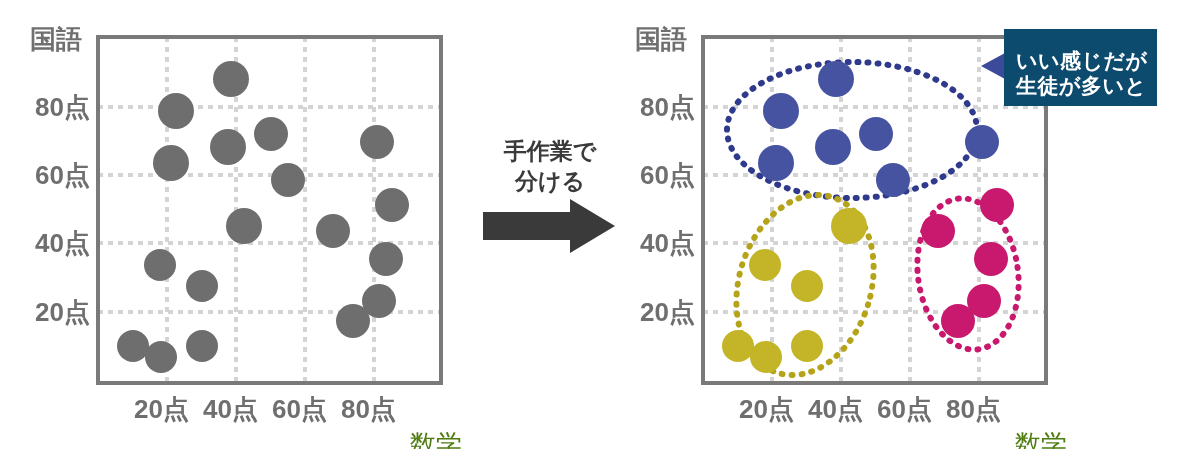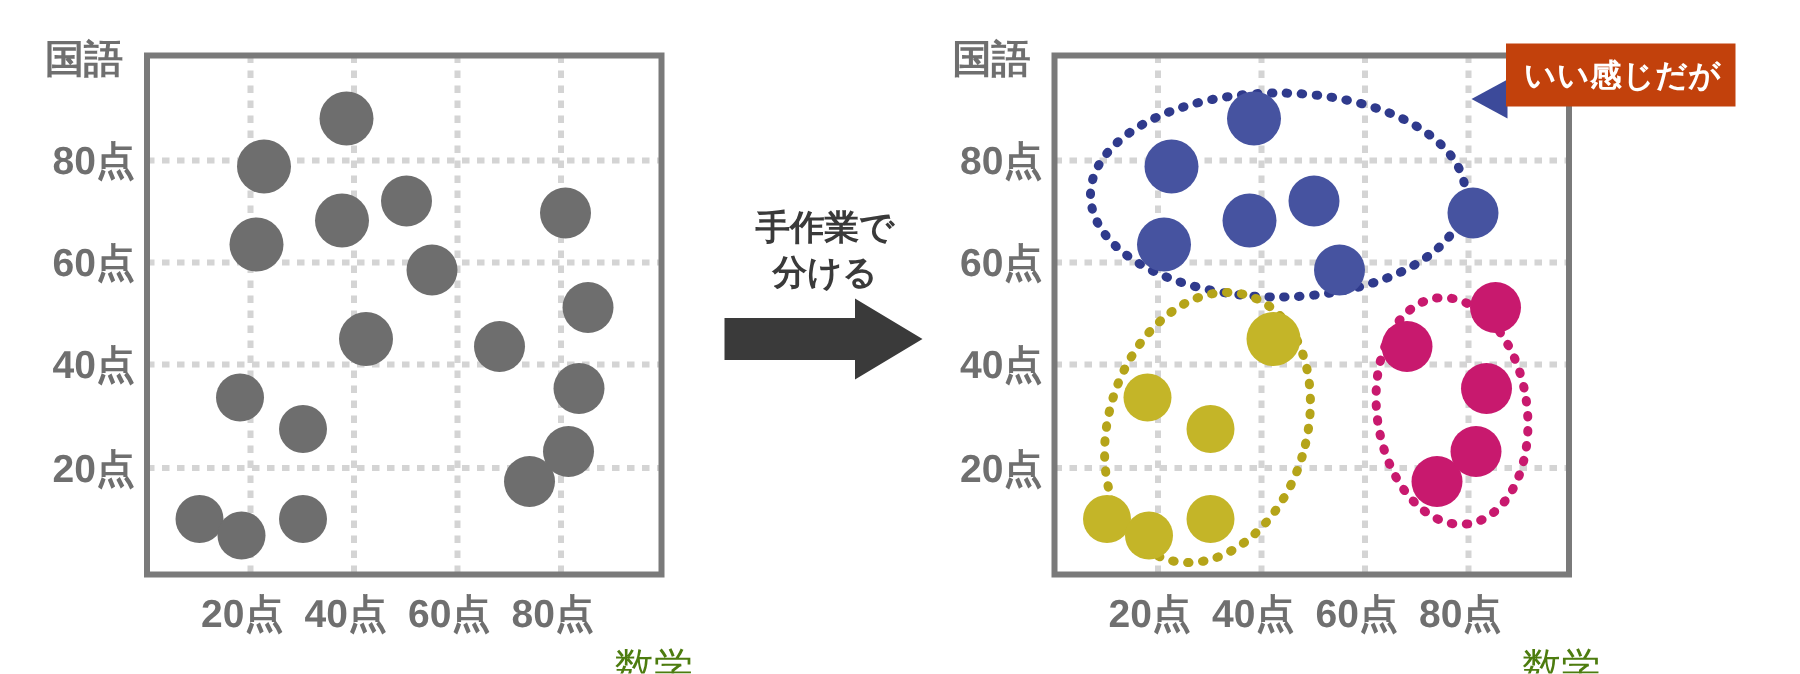--- a/index.html
+++ b/index.html
@@ -60,26 +60,26 @@
     white-space: nowrap;
   }
   .plot-svg {
     position: absolute;
     left: 0;
     top: 0;
     overflow: visible;
   }
   .callout {
     position: absolute;
-    background: #c2410c;
+    background: #0c4a6e;
     color: #ffffff;
     font-size: 21px;
     font-weight: 700;
     line-height: 1.18;
-    padding: 10px 10px 7px 12px;
+    padding: 20px 10px 7px 12px;
     letter-spacing: 0.5px;
     white-space: nowrap;
   }
   .callout-tail {
     position: absolute;
     width: 0;
     height: 0;
     border-top: 13px solid transparent;
     border-bottom: 13px solid transparent;
     border-right: 24px solid #3c4a9a;
@@ -208,20 +208,21 @@
         <circle cx="328" cy="321" r="17" fill="#c8196e"></circle>
         <circle cx="367" cy="205" r="17" fill="#c8196e"></circle>
         <circle cx="361" cy="259" r="17" fill="#c8196e"></circle>
         <circle cx="354" cy="301" r="17" fill="#c8196e"></circle>
       </g>
     </svg>
 
     <div class="callout-tail" style="left:351px; top:53px;"></div>
     <div class="callout" style="left:374px; top:29px;">
       <div>いい感じだが</div>
+      <div>生徒が多いと</div>
     </div>
 
     <div class="xtick" style="left:109px; top:392px;">20点</div>
     <div class="xtick" style="left:178px; top:392px;">40点</div>
     <div class="xtick" style="left:247px; top:392px;">60点</div>
     <div class="xtick" style="left:316px; top:392px;">80点</div>
     <div class="axis-title-x" style="left:385px; top:392px;">数学</div>
   </div>
 
 </div>

